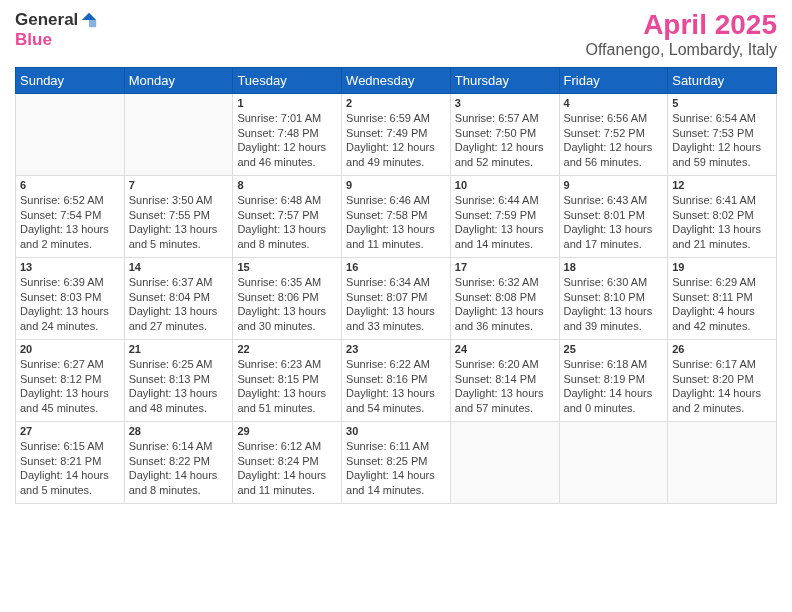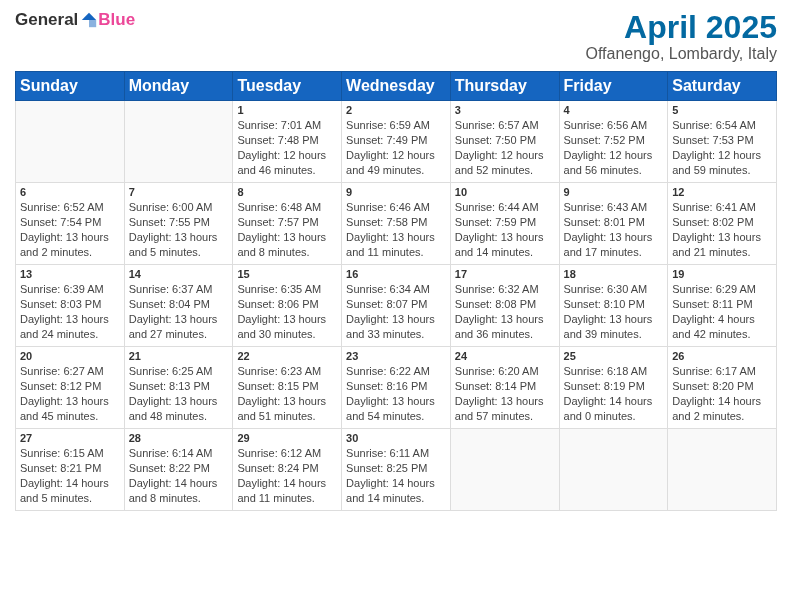--- a/index.html
+++ b/index.html
@@ -17,20 +17,21 @@
       padding: 10px 15px;
     }
     .header {
       display: flex;
       justify-content: space-between;
       align-items: flex-start;
       margin-bottom: 8px;
     }
     .logo {
       display: flex;
+      flex-direction: column;
       align-items: flex-start;
     }
     .logo-text {
       display: flex;
       align-items: center;
       font-size: 18px;
       font-weight: bold;
     }
     .logo-general {
       color: #333;
@@ -44,39 +45,39 @@
     }
     .logo-icon {
       width: 18px;
       height: 18px;
       margin-left: 2px;
     }
     .title-block {
       text-align: right;
     }
     .month-title {
-      font-size: 32px;
-      font-weight: bold;
-      color: #0369a1;
+      font-size: 28px;
+      font-weight: bold;
+      color: #ec4899;
       line-height: 1.1;
     }
     .location {
       font-size: 16px;
       color: #555;
     }
     .calendar {
       width: 100%;
       border-collapse: collapse;
       border: 1px solid #ccc;
     }
     .calendar th {
       background-color: #1565c0;
       color: #fff;
-      font-size: 16px;
-      font-weight: bold;
+      font-size: 13px;
+      font-weight: normal;
       padding: 5px 4px;
       text-align: left;
       border: 1px solid #1255a0;
     }
     .calendar td {
       vertical-align: top;
       border: 1px solid #ddd;
       padding: 3px 4px;
       width: calc(100% / 7);
       height: 82px;
@@ -162,21 +163,21 @@
             <div class="day-info"><span>Sunrise: 6:54 AM</span><br><span>Sunset: 7:53 PM</span><br><span>Daylight: 12 hours and 59 minutes.</span></div>
           </td>
         </tr>
         <tr>
           <td>
             <div class="day-number">6</div>
             <div class="day-info"><span>Sunrise: 6:52 AM</span><br><span>Sunset: 7:54 PM</span><br><span>Daylight: 13 hours and 2 minutes.</span></div>
           </td>
           <td>
             <div class="day-number">7</div>
-            <div class="day-info"><span>Sunrise: 6:00 AM</span><br><span>Sunset: 7:55 PM</span><br><span>Daylight: 13 hours and 5 minutes.</span></div>
+            <div class="day-info"><span>Sunrise: 3:50 AM</span><br><span>Sunset: 7:55 PM</span><br><span>Daylight: 13 hours and 5 minutes.</span></div>
           </td>
           <td>
             <div class="day-number">8</div>
             <div class="day-info"><span>Sunrise: 6:48 AM</span><br><span>Sunset: 7:57 PM</span><br><span>Daylight: 13 hours and 8 minutes.</span></div>
           </td>
           <td>
             <div class="day-number">9</div>
             <div class="day-info"><span>Sunrise: 6:46 AM</span><br><span>Sunset: 7:58 PM</span><br><span>Daylight: 13 hours and 11 minutes.</span></div>
           </td>
           <td>

